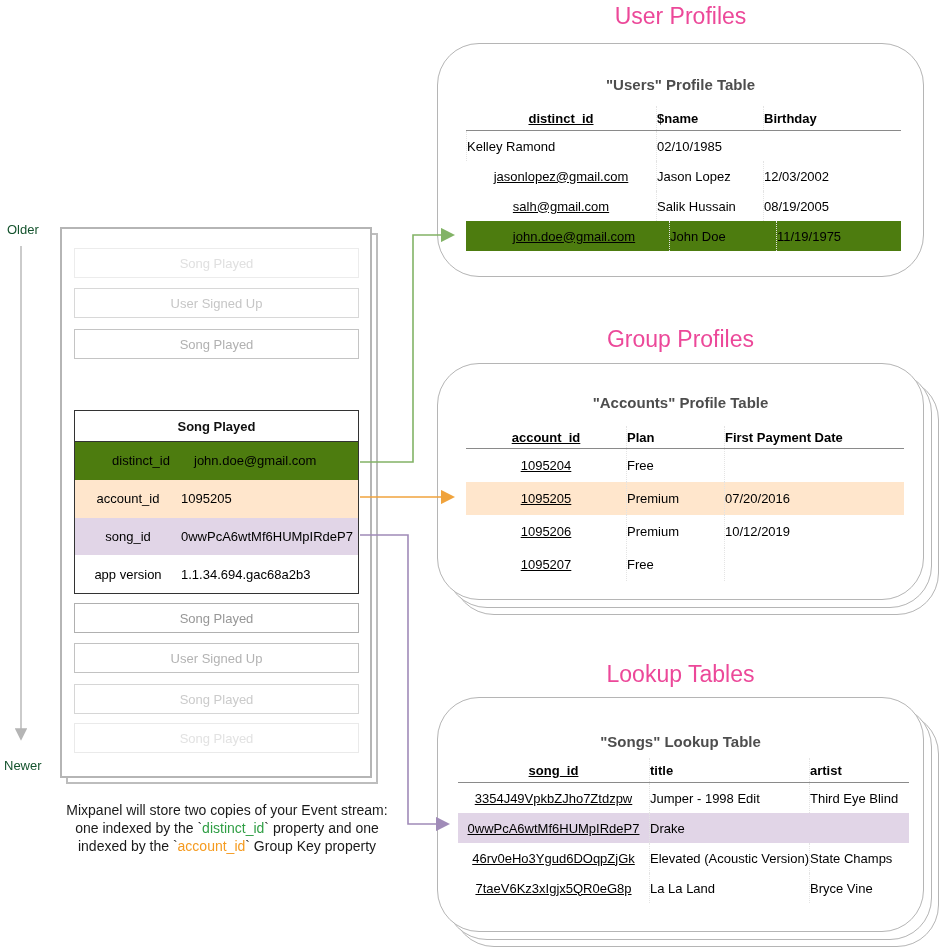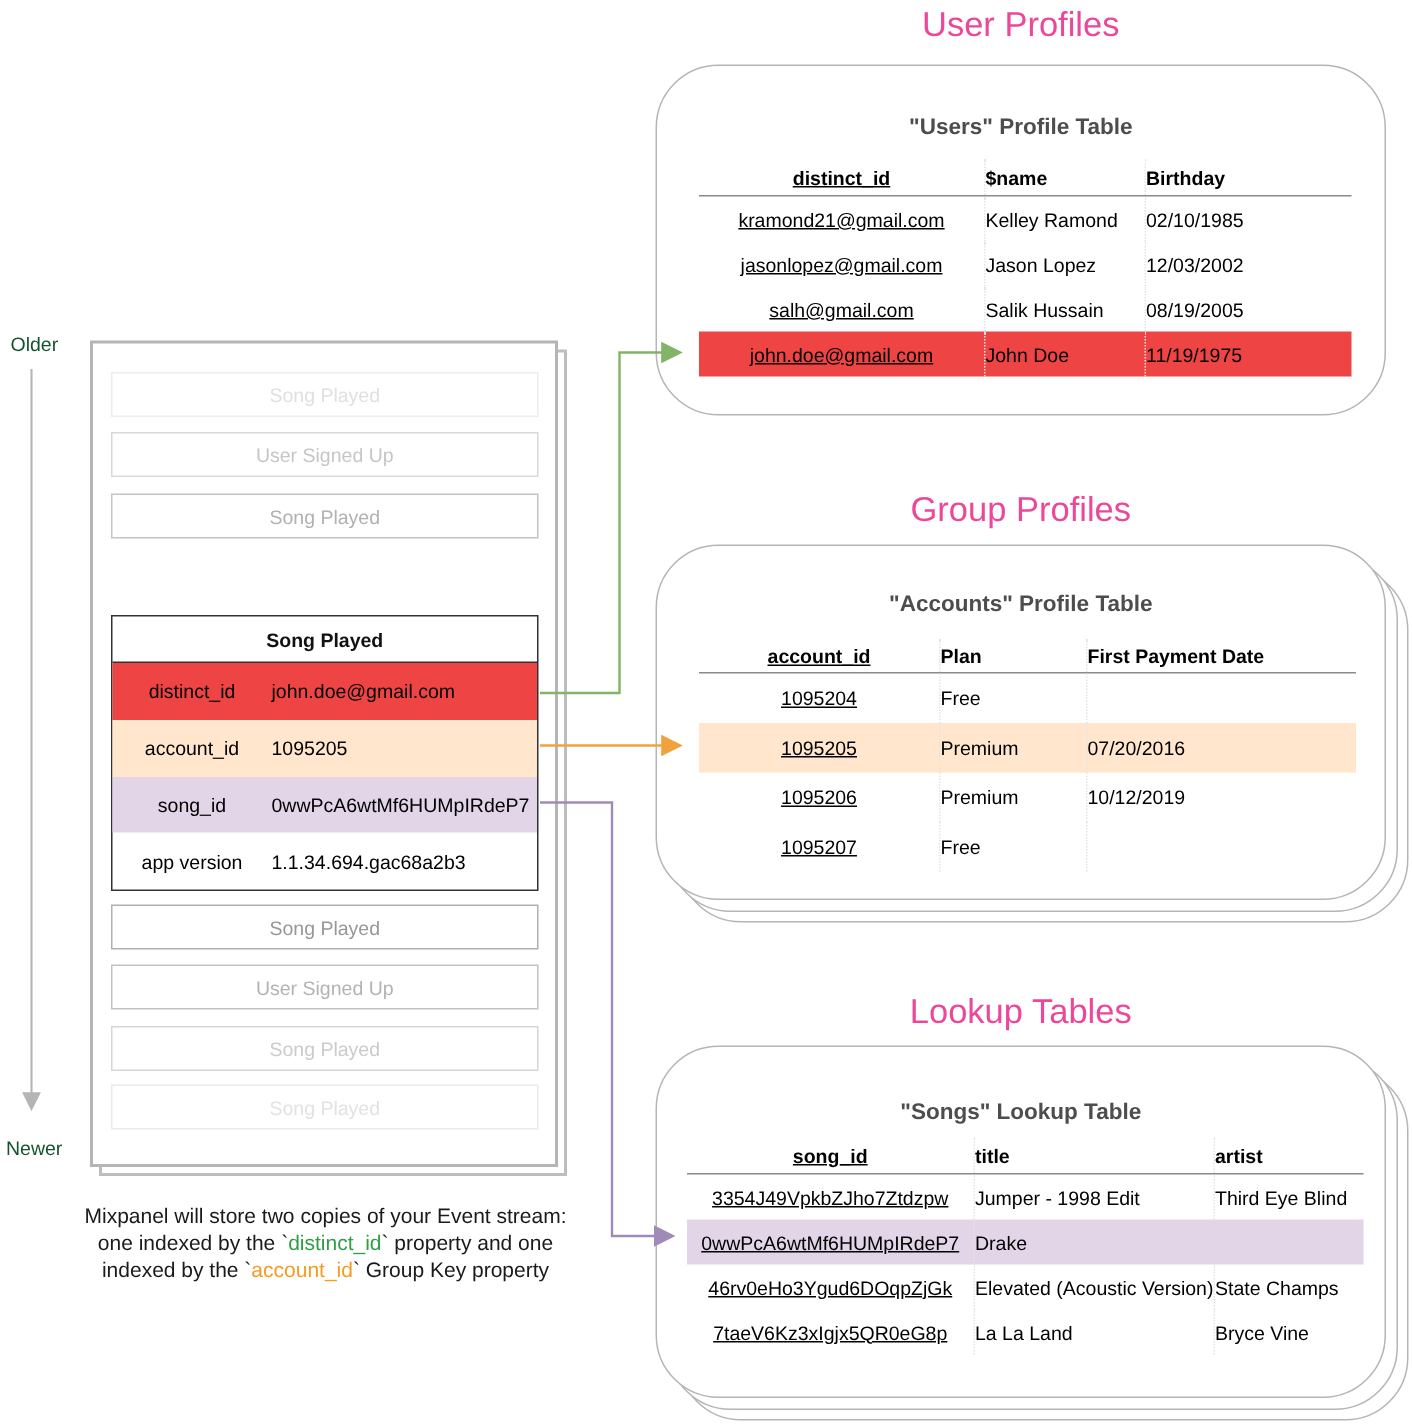--- a/index.html
+++ b/index.html
@@ -26,21 +26,21 @@
 
   
   .focus-card{position:absolute;left:74px;top:410px;width:285px;box-sizing:border-box;
               border:1.5px solid #333;background:#fff;}
   .focus-head{height:30px;border-bottom:1.5px solid #333;display:flex;align-items:center;
               justify-content:center;font-size:13px;font-weight:bold;color:#111;}
   .focus-rows{display:flex;flex-direction:column;height:151px;}
   .frow{flex:1;display:flex;align-items:center;font-size:13px;}
   .frow .k{flex:0 0 106px;text-align:center;}
   .frow .v{flex:1;text-align:left;}
-  .bg-green{background:#ef4444;}
+  .bg-green{background:#4d7c0f;padding-left:13px;}
   .bg-orange{background:#ffe6cc;}
   .bg-purple{background:#e1d5e7;}
 
   
   .ghost{position:absolute;width:487px;box-sizing:border-box;background:#fff;
          border:1.5px solid #b5b5b5;border-radius:42px;}
   .card{position:absolute;left:437px;width:487px;box-sizing:border-box;background:#fff;
         border:1.5px solid #b5b5b5;border-radius:42px;}
   .card-title{position:absolute;left:0;width:100%;text-align:center;
               font-size:15px;font-weight:bold;color:#4d4d4d;}
@@ -54,21 +54,21 @@
   .u{text-decoration:underline;}
   .sep{border-top:1px solid #8a8a8a;height:0;}
 
   .g-users{grid-template-columns:190px 107px 138px;height:30px;}
   .g-accounts{grid-template-columns:160px 98px 180px;height:33px;}
   .g-songs{grid-template-columns:191px 160px 100px;height:30px;}
   .g-users.hdr,.g-songs.hdr{height:24px;}
   .g-accounts.hdr{height:22px;}
 
   
-  .note{position:absolute;left:7px;top:801px;width:420px;text-align:center;
+  .note{position:absolute;left:17px;top:801px;width:420px;text-align:center;
         font-size:14px;line-height:18px;color:#1a1a1a;}
   .code-green{color:#2f9e44;}
   .code-orange{color:#f59b20;}
 
   svg.overlay{position:absolute;left:0;top:0;pointer-events:none;}
 </style>
 </head>
 <body>
 
 <div class="canvas">
@@ -130,21 +130,20 @@
   <div class="card" style="top:43px;height:234px;">
     <div class="card-title" style="top:32px;">"Users" Profile Table</div>
     <div class="tbl" style="left:28px;top:62px;width:435px;">
       <div class="trow g-users hdr th">
         <div class="c1 u">distinct_id</div>
         <div class="c2">$name</div>
         <div class="c3">Birthday</div>
       </div>
       <div class="sep"></div>
       <div class="trow g-users">
-        <div class="c1 u">kramond21@gmail.com</div>
         <div class="c2">Kelley Ramond</div>
         <div class="c3">02/10/1985</div>
       </div>
       <div class="trow g-users">
         <div class="c1 u">jasonlopez@gmail.com</div>
         <div class="c2">Jason Lopez</div>
         <div class="c3">12/03/2002</div>
       </div>
       <div class="trow g-users">
         <div class="c1 u">salh@gmail.com</div>

